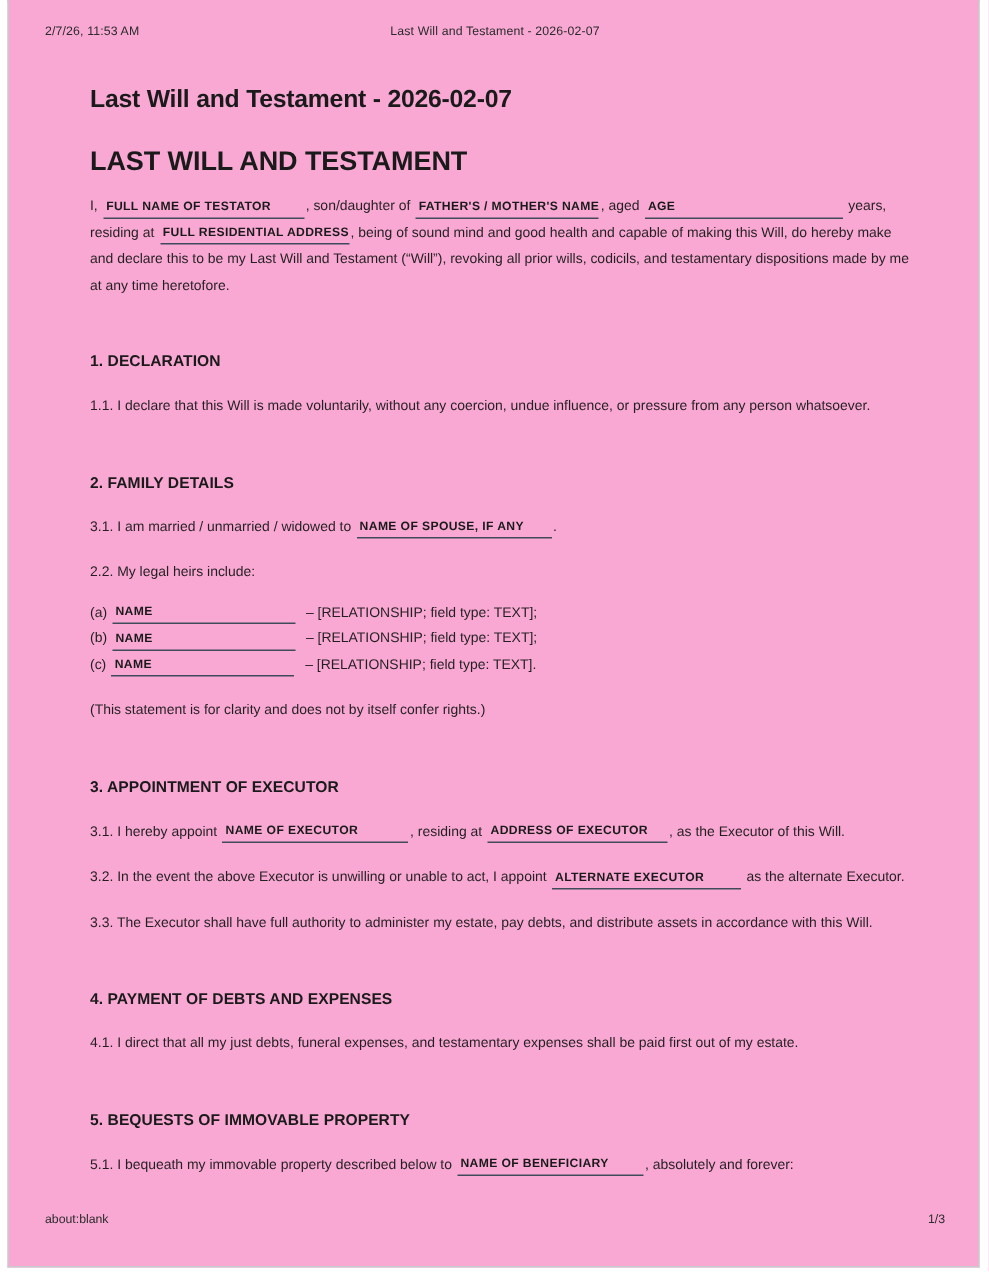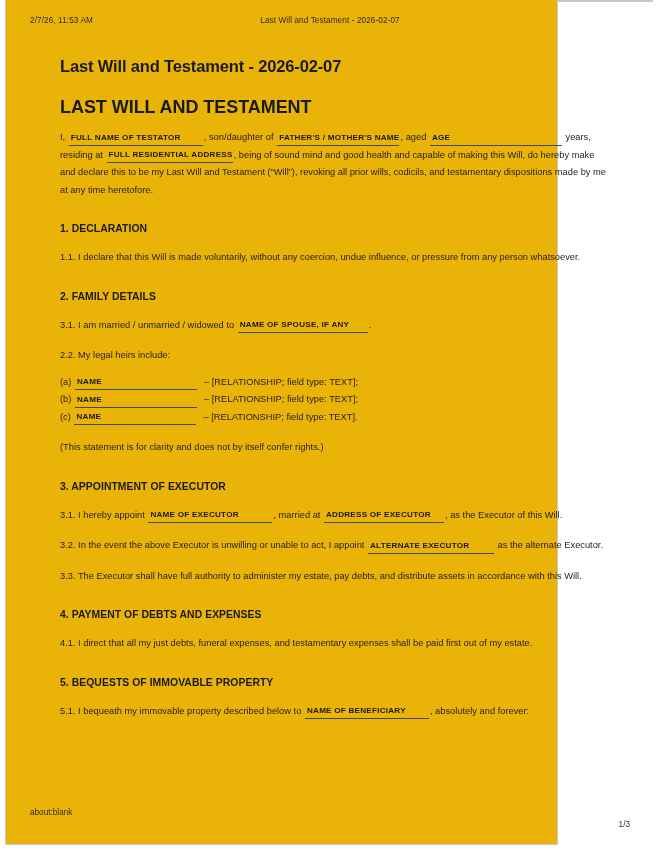--- a/index.html
+++ b/index.html
@@ -12,23 +12,23 @@
     height: 852px;
     font-family: "Liberation Sans", sans-serif;
     color: #231f20;
     overflow: hidden;
   }
 
   .page-sheet {
     position: absolute;
     left: 5px;
     top: 0px;
-    width: 553px;
+    width: 648px;
     height: 845px;
-    background: #eab308;
+    background: #f9a8d4;
     border: 1px solid #c9c9cc;
     border-top: none;
     box-sizing: border-box;
     box-shadow: 0 0 0 0 rgba(0,0,0,0);
   }
   .page-topline {
     position: absolute;
     left: 5px;
     top: 0;
     width: 648px;
@@ -73,21 +73,21 @@
   }
   .print-footer .pf-left {
     position: absolute;
     left: 24px;
     top: 0;
     white-space: nowrap;
   }
   .print-footer .pf-right {
     position: absolute;
     right: 24px;
-    top: 12px;
+    top: 0;
     white-space: nowrap;
   }
 
   
   .doc-body {
     position: absolute;
     left: 54px;
     top: 56px;
     width: 548px;
   }
@@ -108,21 +108,21 @@
     letter-spacing: -0.05px;
     margin: 22px 0 0 0;
     line-height: 18px;
   }
 
   .sec-head {
     font-size: 10.4px;
     font-weight: bold;
     color: #1a1a1a;
     letter-spacing: 0.05px;
-    margin: 23px 0 0 0;
+    margin: 36px 0 0 0;
     line-height: 14px;
   }
 
   p.para {
     font-size: 9.3px;
     line-height: 17.5px;
     color: #231f20;
     margin: 13px 0 0 0;
     text-align: left;
   }
@@ -217,21 +217,21 @@
         <span class="heir-label">(c)</span>
         <span class="blank w-heir">NAME</span><span class="heir-dash">– [RELATIONSHIP; field type: TEXT].</span>
       </span>
     </div>
 
     <p class="para">(This statement is for clarity and does not by itself confer rights.)</p>
 
     <h3 class="sec-head">3. APPOINTMENT OF EXECUTOR</h3>
     <p class="para">
       <span>3.1. I hereby appoint</span>
-      <span class="blank w-execname">NAME OF EXECUTOR</span><span>, married at</span>
+      <span class="blank w-execname">NAME OF EXECUTOR</span><span>, residing at</span>
       <span class="blank w-execaddr">ADDRESS OF EXECUTOR</span><span>, as the Executor of this Will.</span>
     </p>
     <p class="para">
       <span>3.2. In the event the above Executor is unwilling or unable to act, I appoint</span>
       <span class="blank w-altexec">ALTERNATE EXECUTOR</span>
       <span>as the alternate Executor.</span>
     </p>
     <p class="para">3.3. The Executor shall have full authority to administer my estate, pay debts, and distribute assets in accordance with this Will.</p>
 
     <h3 class="sec-head">4. PAYMENT OF DEBTS AND EXPENSES</h3>

